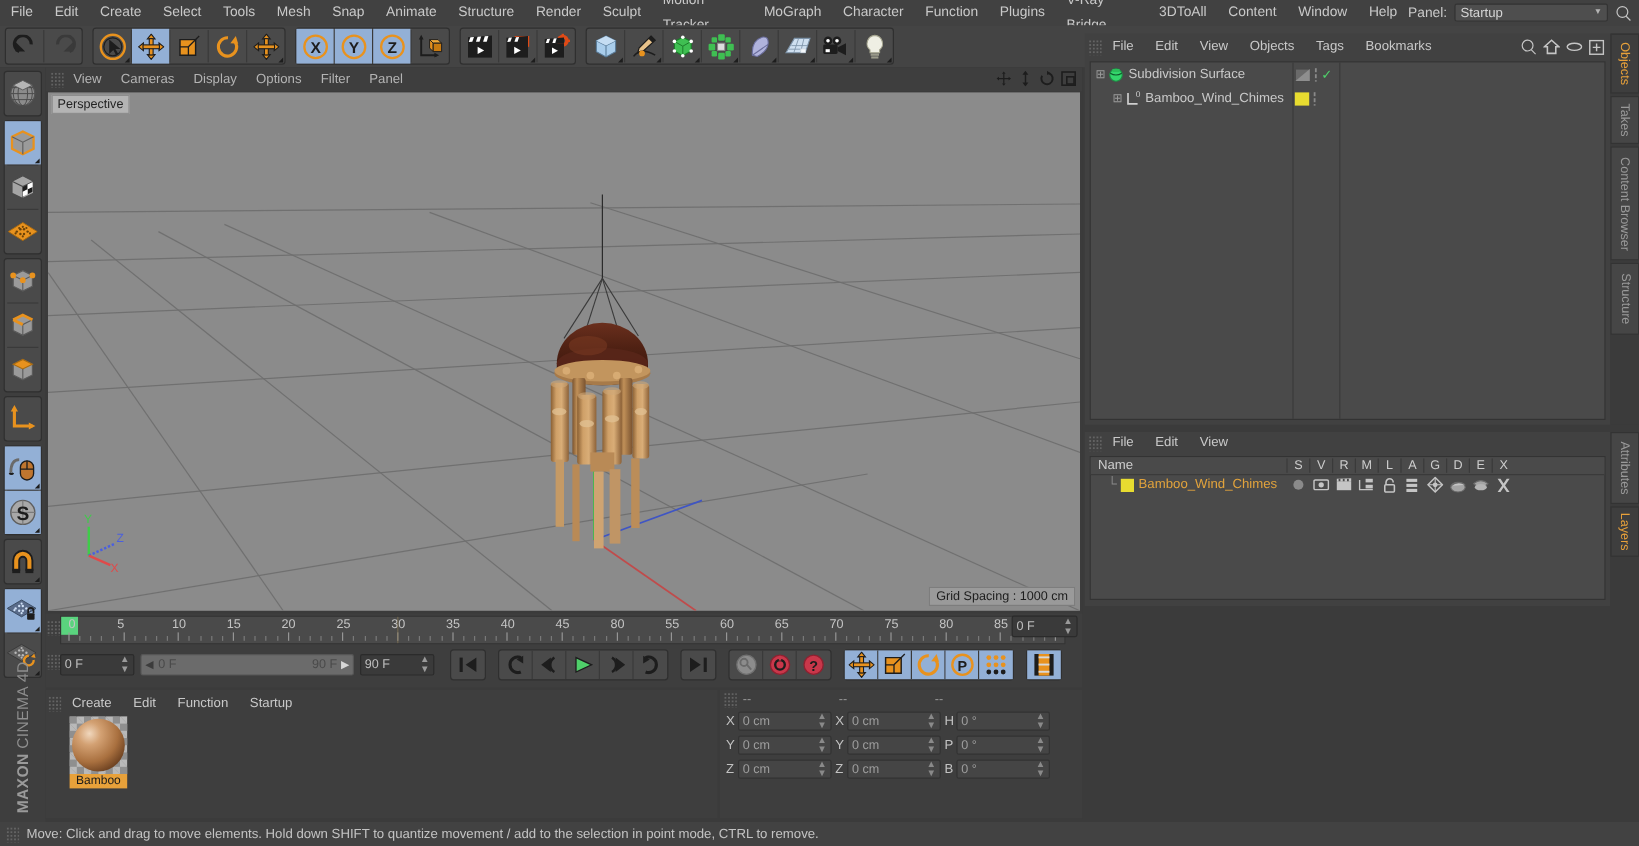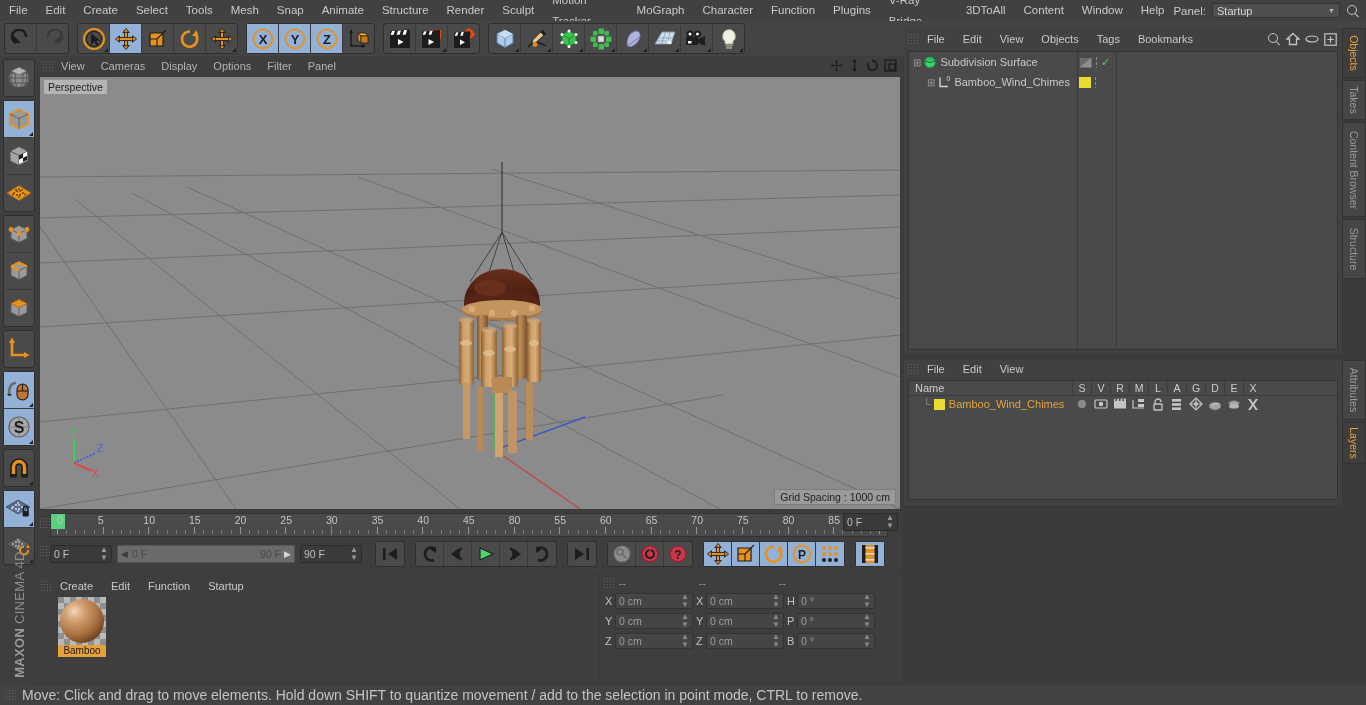--- a/index.html
+++ b/index.html
@@ -159,21 +159,21 @@
   .vtabs{ position:absolute; right:0; width:24px; background:#3b3b3b; }
   .vtab{ width:24px; background:#464646; border:1px solid #333; margin-bottom:2px;
     display:flex; align-items:center; justify-content:center; }
   .vtab span{ transform:rotate(90deg); white-space:nowrap; font-size:10.5px; color:#9a9a9a; }
   .vtab.act span{ color:#e8a13a; }
   .vtab.act{ background:#3e3e3e; }
 
   
   #status{ position:absolute; left:0; bottom:0; width:1366px; height:20px; background:#424242;
     display:flex; align-items:center; gap:6px; padding-left:5px; }
-  #status .txt{ font-size:14px; color:#c3c3c3;text-align:right; }
+  #status .txt{ font-size:11px; color:#c3c3c3;text-align:right; }
 </style>
 </head>
 <body>
 
 <div id="app">
 
   <div id="menubar">
       <div class="mi">File</div>
       <div class="mi">Edit</div>
       <div class="mi">Create</div>

